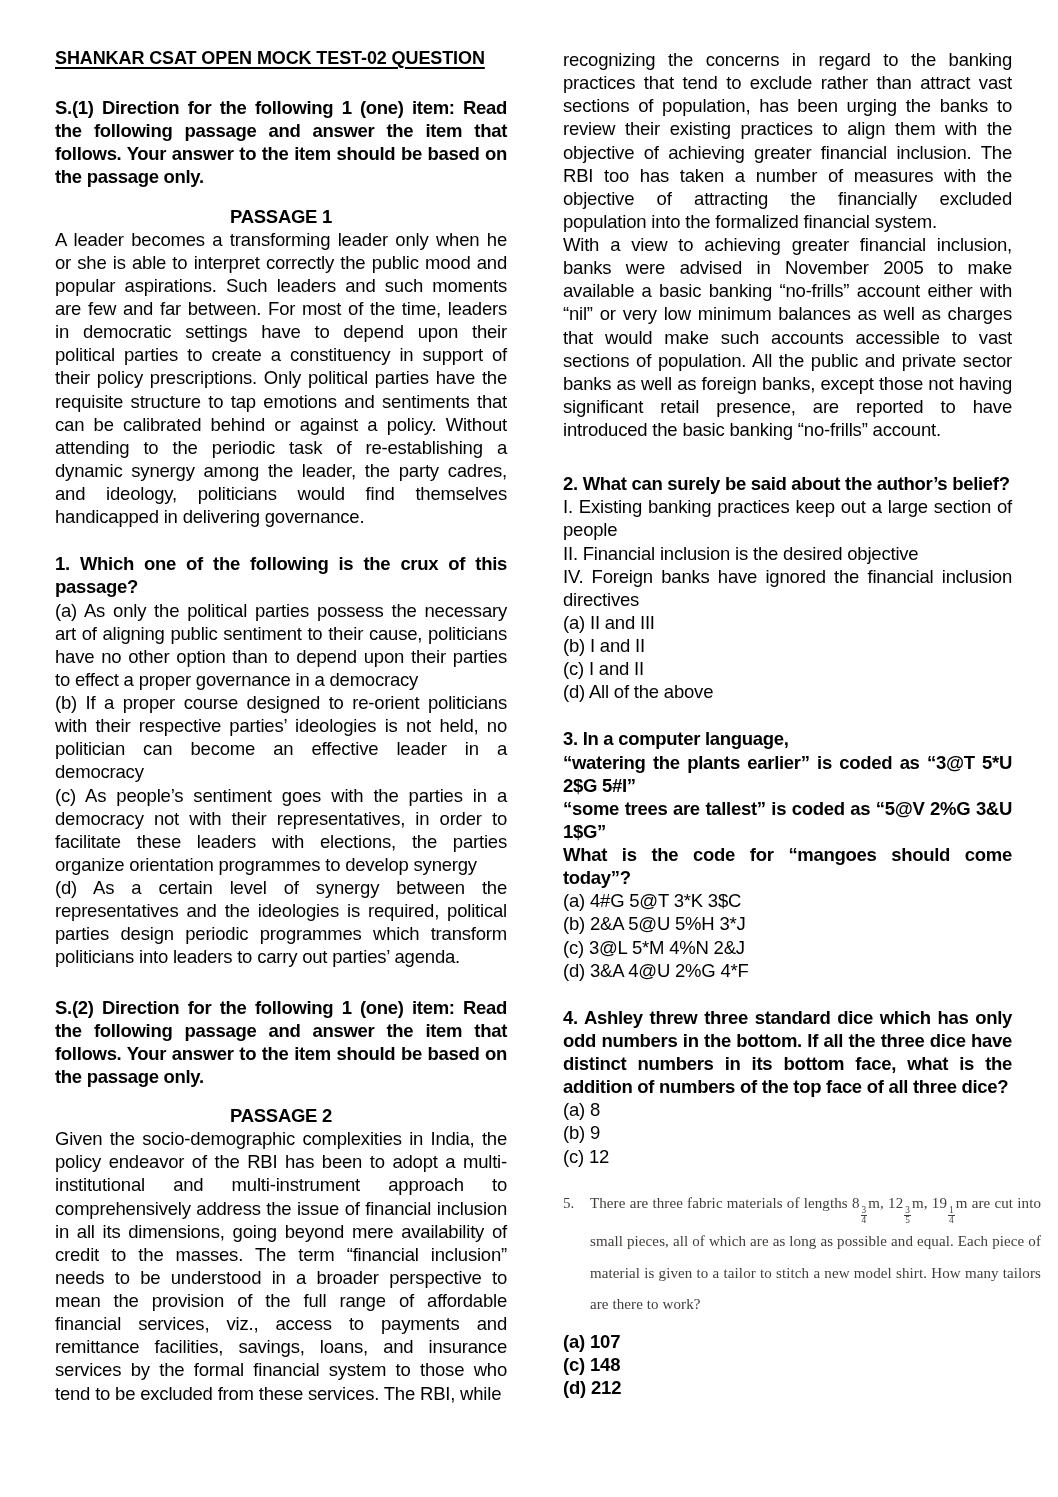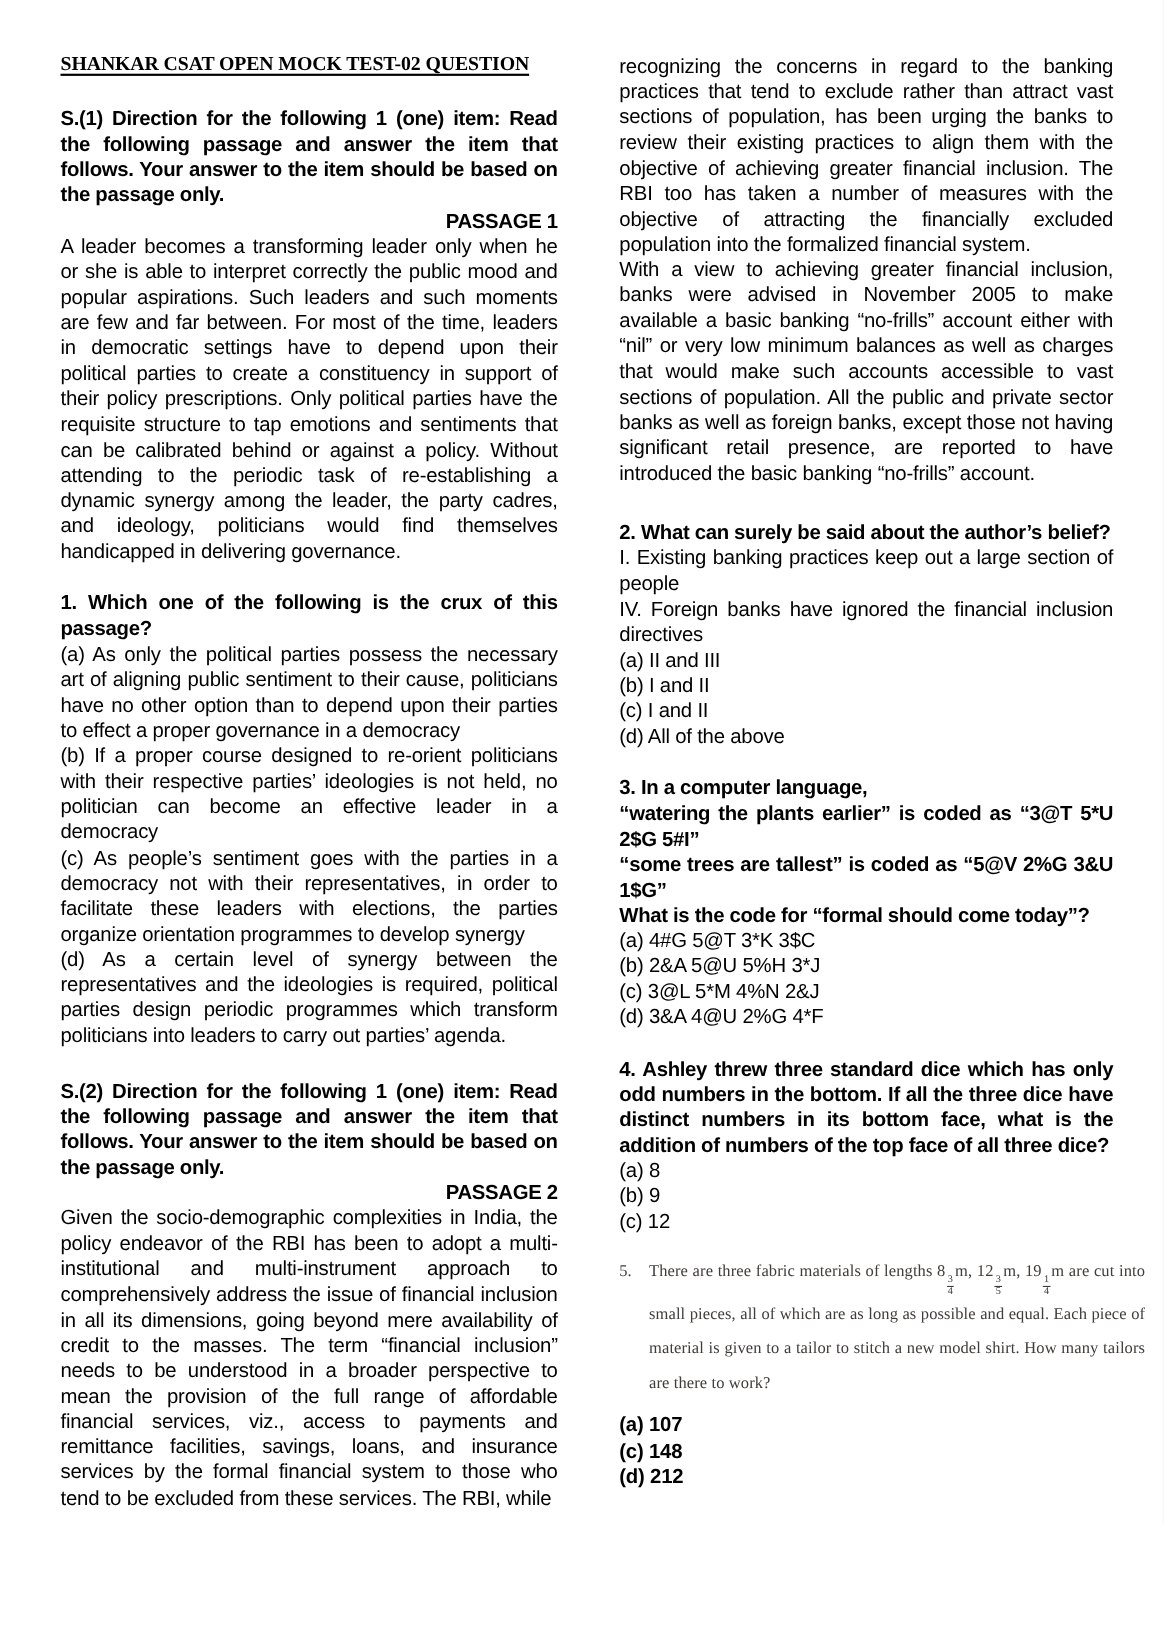--- a/index.html
+++ b/index.html
@@ -14,31 +14,30 @@
     font-family:"Liberation Sans", sans-serif;
     color:#000;
   }
   .cols { display:flex; gap:56px; }
   .col { flex:none; }
   .col-left  { width:452px; }
   .col-right { width:449px; }
 
   p { margin:0; font-size:18.5px; line-height:1.25; text-align:justify; letter-spacing:-0.2px; }
   .bold { font-weight:bold; letter-spacing:-0.3px; }
-  .center { text-align:right; }
+  .center { text-align:center;margin-top:16px; }
 
   .title {
     margin:0 0 27px 0;
     font-size:18px; font-weight:bold;
     letter-spacing:-0.1px;
     white-space:nowrap;
     text-decoration:underline;
     text-decoration-thickness:2px;
     text-underline-offset:3px;
-    font-family:Liberation Serif, serif;
   }
 
   .gap-sm { margin-top:24px; }
   .gap-md { margin-top:27px; }
   .gap-lg { margin-top:31px; }
 
   
   .q5 {
     margin-top:20px;
     width:478px;
@@ -87,32 +86,33 @@
       <p>Given the socio-demographic complexities in India, the policy endeavor of the RBI has been to adopt a multi-institutional and multi-instrument approach to comprehensively address the issue of financial inclusion in all its dimensions, going beyond mere availability of credit to the masses. The term “financial inclusion” needs to be understood in a broader perspective to mean the provision of the full range of affordable financial services, viz., access to payments and remittance facilities, savings, loans, and insurance services by the formal financial system to those who tend to be excluded from these services. The RBI, while</p>
     </div>
 
     <div class="col col-right">
       <p>recognizing the concerns in regard to the banking practices that tend to exclude rather than attract vast sections of population, has been urging the banks to review their existing practices to align them with the objective of achieving greater financial inclusion. The RBI too has taken a number of measures with the objective of attracting the financially excluded population into the formalized financial system.</p>
       <p>With a view to achieving greater financial inclusion, banks were advised in November 2005 to make available a basic banking “no-frills” account either with “nil” or very low minimum balances as well as charges that would make such accounts accessible to vast sections of population. All the public and private sector banks as well as foreign banks, except those not having significant retail presence, are reported to have introduced the basic banking “no-frills” account.</p>
 
       <div class="gap-lg">
         <p class="bold">2. What can surely be said about the author’s belief?</p>
         <p>I. Existing banking practices keep out a large section of people</p>
+        <p>II. Financial inclusion is the desired objective</p>
         <p>IV. Foreign banks have ignored the financial inclusion directives</p>
         <p>(a) II and III</p>
         <p>(b) I and II</p>
         <p>(c) I and II</p>
         <p>(d) All of the above</p>
       </div>
 
       <div class="gap-sm">
         <p class="bold">3. In a computer language,</p>
         <p class="bold">“watering the plants earlier” is coded as “3@T 5*U 2$G 5#I”</p>
         <p class="bold">“some trees are tallest” is coded as “5@V 2%G 3&amp;U 1$G”</p>
-        <p class="bold">What is the code for “formal should come today”?</p>
+        <p class="bold">What is the code for “mangoes should come today”?</p>
         <p>(a) 4#G 5@T 3*K 3$C</p>
         <p>(b) 2&amp;A 5@U 5%H 3*J</p>
         <p>(c) 3@L 5*M 4%N 2&amp;J</p>
         <p>(d) 3&amp;A 4@U 2%G 4*F</p>
       </div>
 
       <div class="gap-sm">
         <p class="bold">4. Ashley threw three standard dice which has only odd numbers in the bottom. If all the three dice have distinct numbers in its bottom face, what is the addition of numbers of the top face of all three dice?</p>
         <p>(a) 8</p>
         <p>(b) 9</p>

